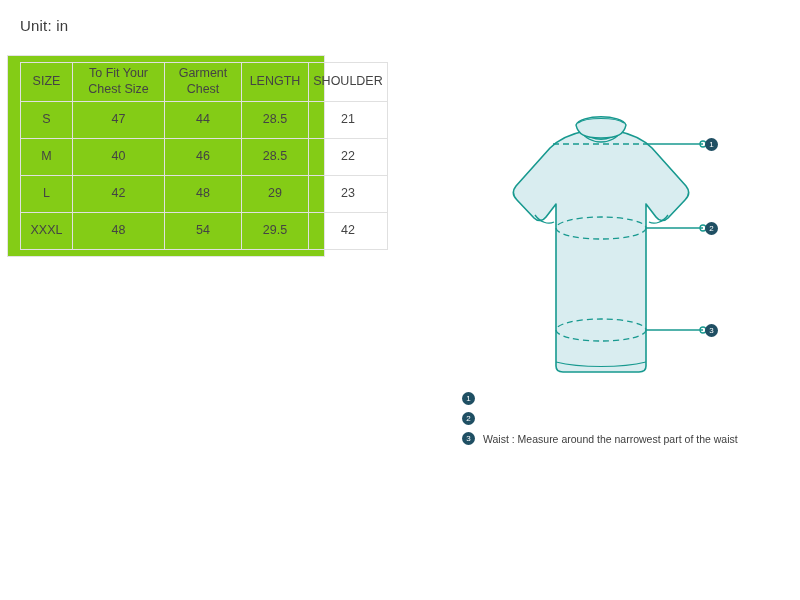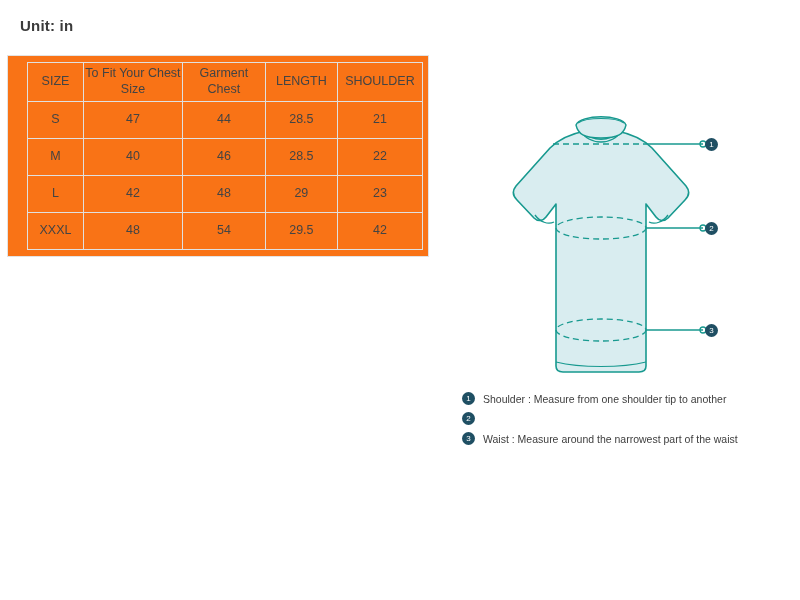--- a/index.html
+++ b/index.html
@@ -17,33 +17,32 @@
   }
 
   
   .unit-label {
     position: absolute;
     left: 20px;
     top: 17px;
     font-size: 15px;
     color: #3b3b3b;
     letter-spacing: 0.2px;
-    font-weight: bold;
   }
 
   
   .table-wrap {
     position: absolute;
     left: 7px;
     top: 55px;
-    width: 422px;
-    background: #f97316;
+    width: 318px;
+    background: #84cc16;
     border: 1px solid #e3e3e3;
     box-sizing: border-box;
-    padding: 6px 5px 6px 19px;
+    padding: 6px 5px 6px 12px;
   }
   table.size-table {
     border-collapse: collapse;
     width: 100%;
     table-layout: fixed;
   }
   table.size-table th,
   table.size-table td {
     border: 1px solid #e0e0e0;
     text-align: center;
@@ -221,21 +220,20 @@
   </svg>
 
   <div class="callout-badge" style="left:265px; top:38px;">1</div>
   <div class="callout-badge" style="left:265px; top:122px;">2</div>
   <div class="callout-badge" style="left:265px; top:224px;">3</div>
 </div>
 
 <div class="legend">
   <div class="legend-row">
     <span class="legend-badge">1</span>
-    <span class="legend-text">Shoulder : Measure from one shoulder tip to another</span>
   </div>
   <div class="legend-row">
     <span class="legend-badge">2</span>
   </div>
   <div class="legend-row">
     <span class="legend-badge">3</span>
     <span class="legend-text">Waist : Measure around the narrowest part of the waist</span>
   </div>
 </div>
 

